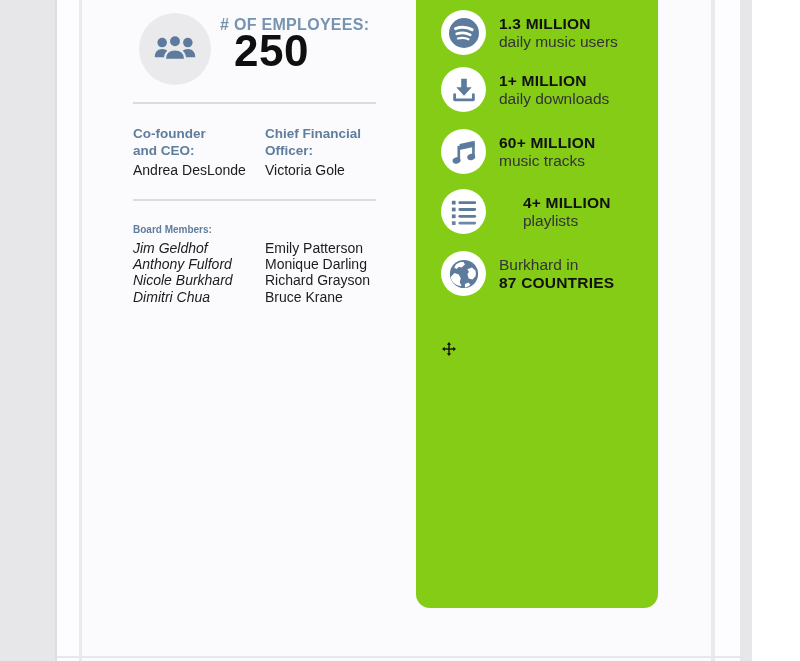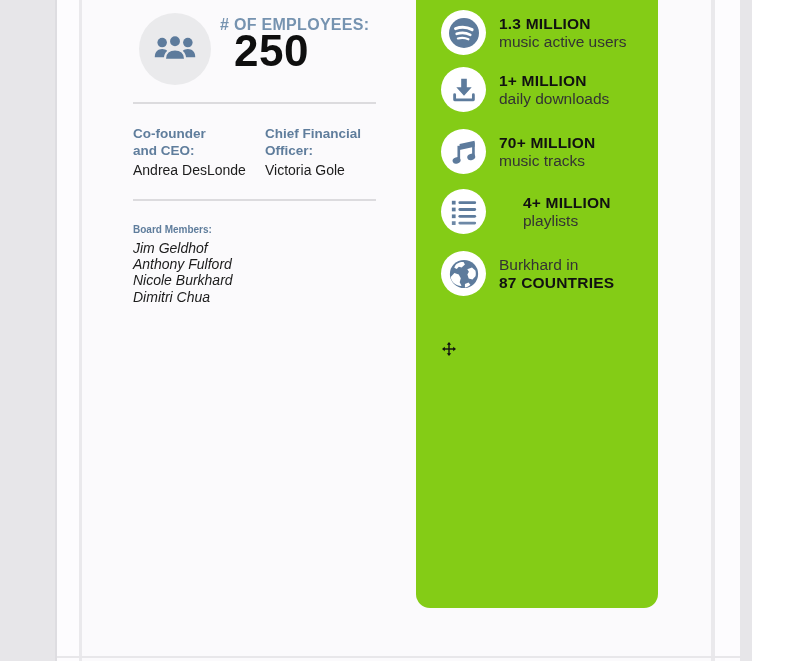--- a/index.html
+++ b/index.html
@@ -104,35 +104,41 @@
 
   <div class="divider d2"></div>
 
   <div class="board-label">Board Members:</div>
   <div class="board-col c1">
     <div>Jim Geldhof</div>
     <div>Anthony Fulford</div>
     <div>Nicole Burkhard</div>
     <div>Dimitri Chua</div>
   </div>
+  <div class="board-col c2">
+    <div>Emily Patterson</div>
+    <div>Monique Darling</div>
+    <div>Richard Grayson</div>
+    <div>Bruce Krane</div>
+  </div>
 
   <div class="stats-panel">
 
     <div class="stat-row" style="top:10px;">
       <div class="stat-icon">
         <svg width="34" height="34" viewBox="0 0 34 34">
           <circle cx="17" cy="17" r="15" fill="#5d7b9c"></circle>
           <path d="M8.5 12.6c5.6-1.9 11.7-1.5 16.6 1.1" stroke="#fff" stroke-width="3" fill="none" stroke-linecap="round"></path>
           <path d="M9.7 17.8c4.6-1.4 9.6-1.1 13.6 1" stroke="#fff" stroke-width="2.6" fill="none" stroke-linecap="round"></path>
           <path d="M10.9 22.5c3.6-1 7.3-.8 10.5.8" stroke="#fff" stroke-width="2.2" fill="none" stroke-linecap="round"></path>
         </svg>
       </div>
       <div class="stat-text">
         <div class="st-bold">1.3 MILLION</div>
-        <div class="st-normal">music active users</div>
+        <div class="st-normal">daily music users</div>
       </div>
     </div>
 
     <div class="stat-row" style="top:67px;">
       <div class="stat-icon">
         <svg width="30" height="30" viewBox="0 0 32 32">
           <path d="M13 4h6v9h5.2L16 22 7.8 13H13z" fill="#5d7b9c"></path>
           <path d="M6 21v5.5h20V21" stroke="#5d7b9c" stroke-width="3" fill="none" stroke-linejoin="round" stroke-linecap="round"></path>
         </svg>
       </div>
@@ -148,21 +154,21 @@
           <g fill="#5d7b9c">
             <polygon points="12,8 29,4.2 29,11 12,14.8"></polygon>
             <rect x="9.6" y="10" width="3" height="16.5"></rect>
             <rect x="26.2" y="6" width="3" height="16.5"></rect>
             <ellipse cx="8.6" cy="26.6" rx="4.6" ry="3.6" transform="rotate(-18 8.6 26.6)"></ellipse>
             <ellipse cx="25.2" cy="22.6" rx="4.6" ry="3.6" transform="rotate(-18 25.2 22.6)"></ellipse>
           </g>
         </svg>
       </div>
       <div class="stat-text">
-        <div class="st-bold">70+ MILLION</div>
+        <div class="st-bold">60+ MILLION</div>
         <div class="st-normal">music tracks</div>
       </div>
     </div>
 
     <div class="stat-row" style="top:189px;gap:24px;">
       <div class="stat-icon">
         <svg width="28" height="28" viewBox="0 0 30 30">
           <g fill="#5d7b9c">
             <rect x="2" y="3" width="4" height="4"></rect>
             <rect x="2" y="10.3" width="4" height="4"></rect>

